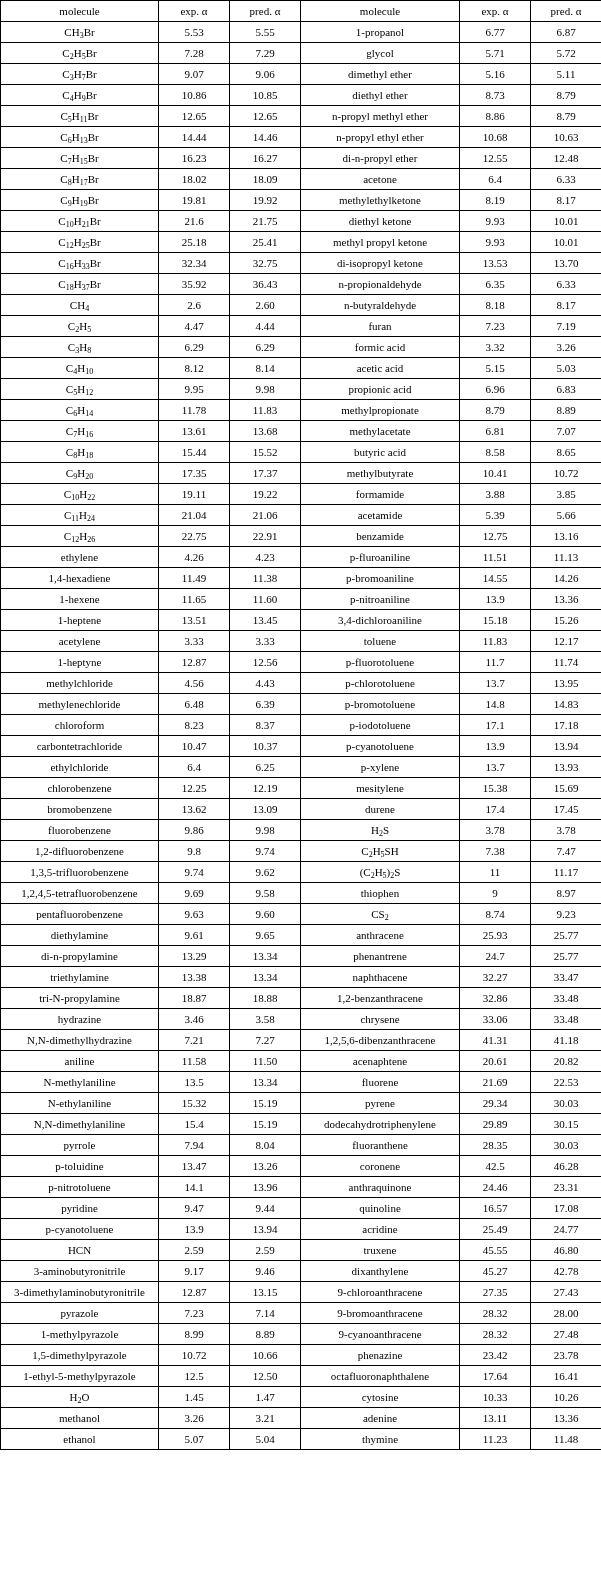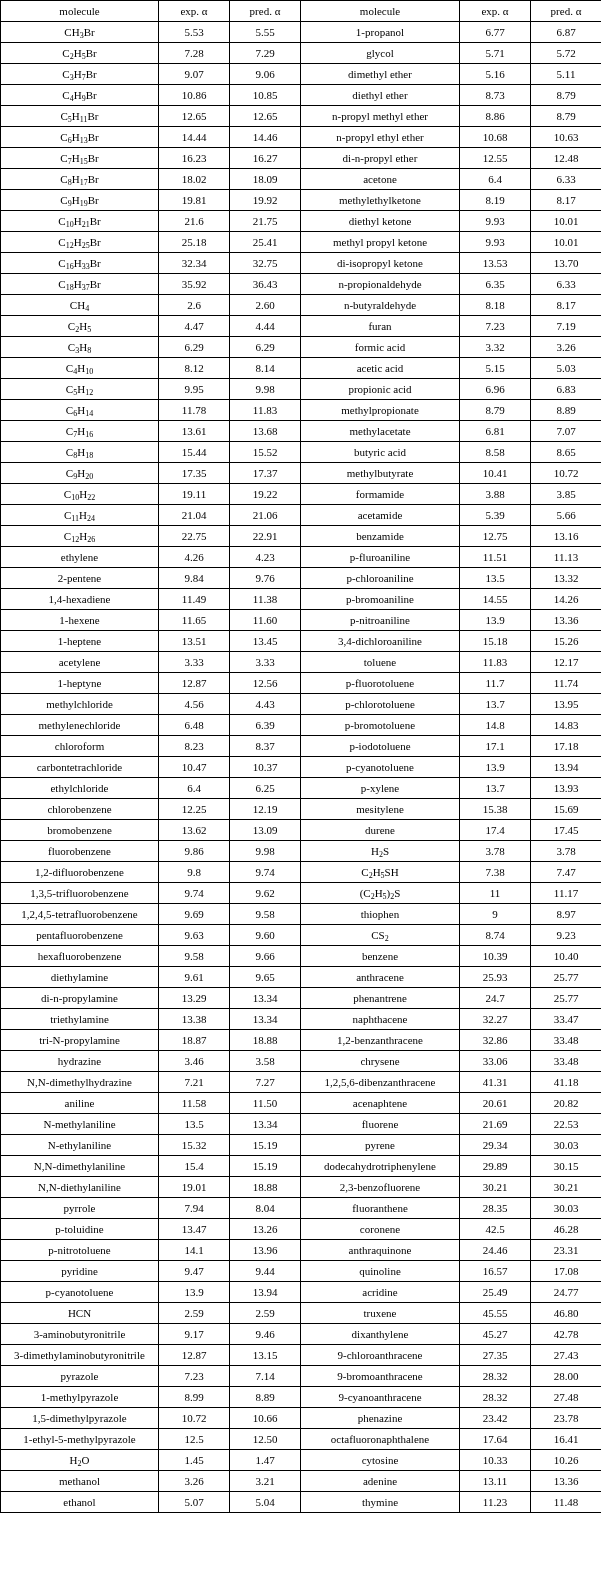--- a/index.html
+++ b/index.html
@@ -276,28 +276,20 @@
         </tr>
         <tr>
           <td class="mol">ethylene</td>
           <td class="num">4.26</td>
           <td class="num">4.23</td>
           <td class="mol">p-fluroaniline</td>
           <td class="num">11.51</td>
           <td class="num">11.13</td>
         </tr>
         <tr>
-          <td class="mol">2-pentene</td>
-          <td class="num">9.84</td>
-          <td class="num">9.76</td>
-          <td class="mol">p-chloroaniline</td>
-          <td class="num">13.5</td>
-          <td class="num">13.32</td>
-        </tr>
-        <tr>
           <td class="mol">1,4-hexadiene</td>
           <td class="num">11.49</td>
           <td class="num">11.38</td>
           <td class="mol">p-bromoaniline</td>
           <td class="num">14.55</td>
           <td class="num">14.26</td>
         </tr>
         <tr>
           <td class="mol">1-hexene</td>
           <td class="num">11.65</td>
@@ -420,28 +412,20 @@
         </tr>
         <tr>
           <td class="mol">pentafluorobenzene</td>
           <td class="num">9.63</td>
           <td class="num">9.60</td>
           <td class="mol">CS<sub>2</sub></td>
           <td class="num">8.74</td>
           <td class="num">9.23</td>
         </tr>
         <tr>
-          <td class="mol">hexafluorobenzene</td>
-          <td class="num">9.58</td>
-          <td class="num">9.66</td>
-          <td class="mol">benzene</td>
-          <td class="num">10.39</td>
-          <td class="num">10.40</td>
-        </tr>
-        <tr>
           <td class="mol">diethylamine</td>
           <td class="num">9.61</td>
           <td class="num">9.65</td>
           <td class="mol">anthracene</td>
           <td class="num">25.93</td>
           <td class="num">25.77</td>
         </tr>
         <tr>
           <td class="mol">di-n-propylamine</td>
           <td class="num">13.29</td>
@@ -508,28 +492,20 @@
         </tr>
         <tr>
           <td class="mol">N,N-dimethylaniline</td>
           <td class="num">15.4</td>
           <td class="num">15.19</td>
           <td class="mol tiny2">dodecahydrotriphenylene</td>
           <td class="num">29.89</td>
           <td class="num">30.15</td>
         </tr>
         <tr>
-          <td class="mol">N,N-diethylaniline</td>
-          <td class="num">19.01</td>
-          <td class="num">18.88</td>
-          <td class="mol">2,3-benzofluorene</td>
-          <td class="num">30.21</td>
-          <td class="num">30.21</td>
-        </tr>
-        <tr>
           <td class="mol">pyrrole</td>
           <td class="num">7.94</td>
           <td class="num">8.04</td>
           <td class="mol">fluoranthene</td>
           <td class="num">28.35</td>
           <td class="num">30.03</td>
         </tr>
         <tr>
           <td class="mol">p-toluidine</td>
           <td class="num">13.47</td>

